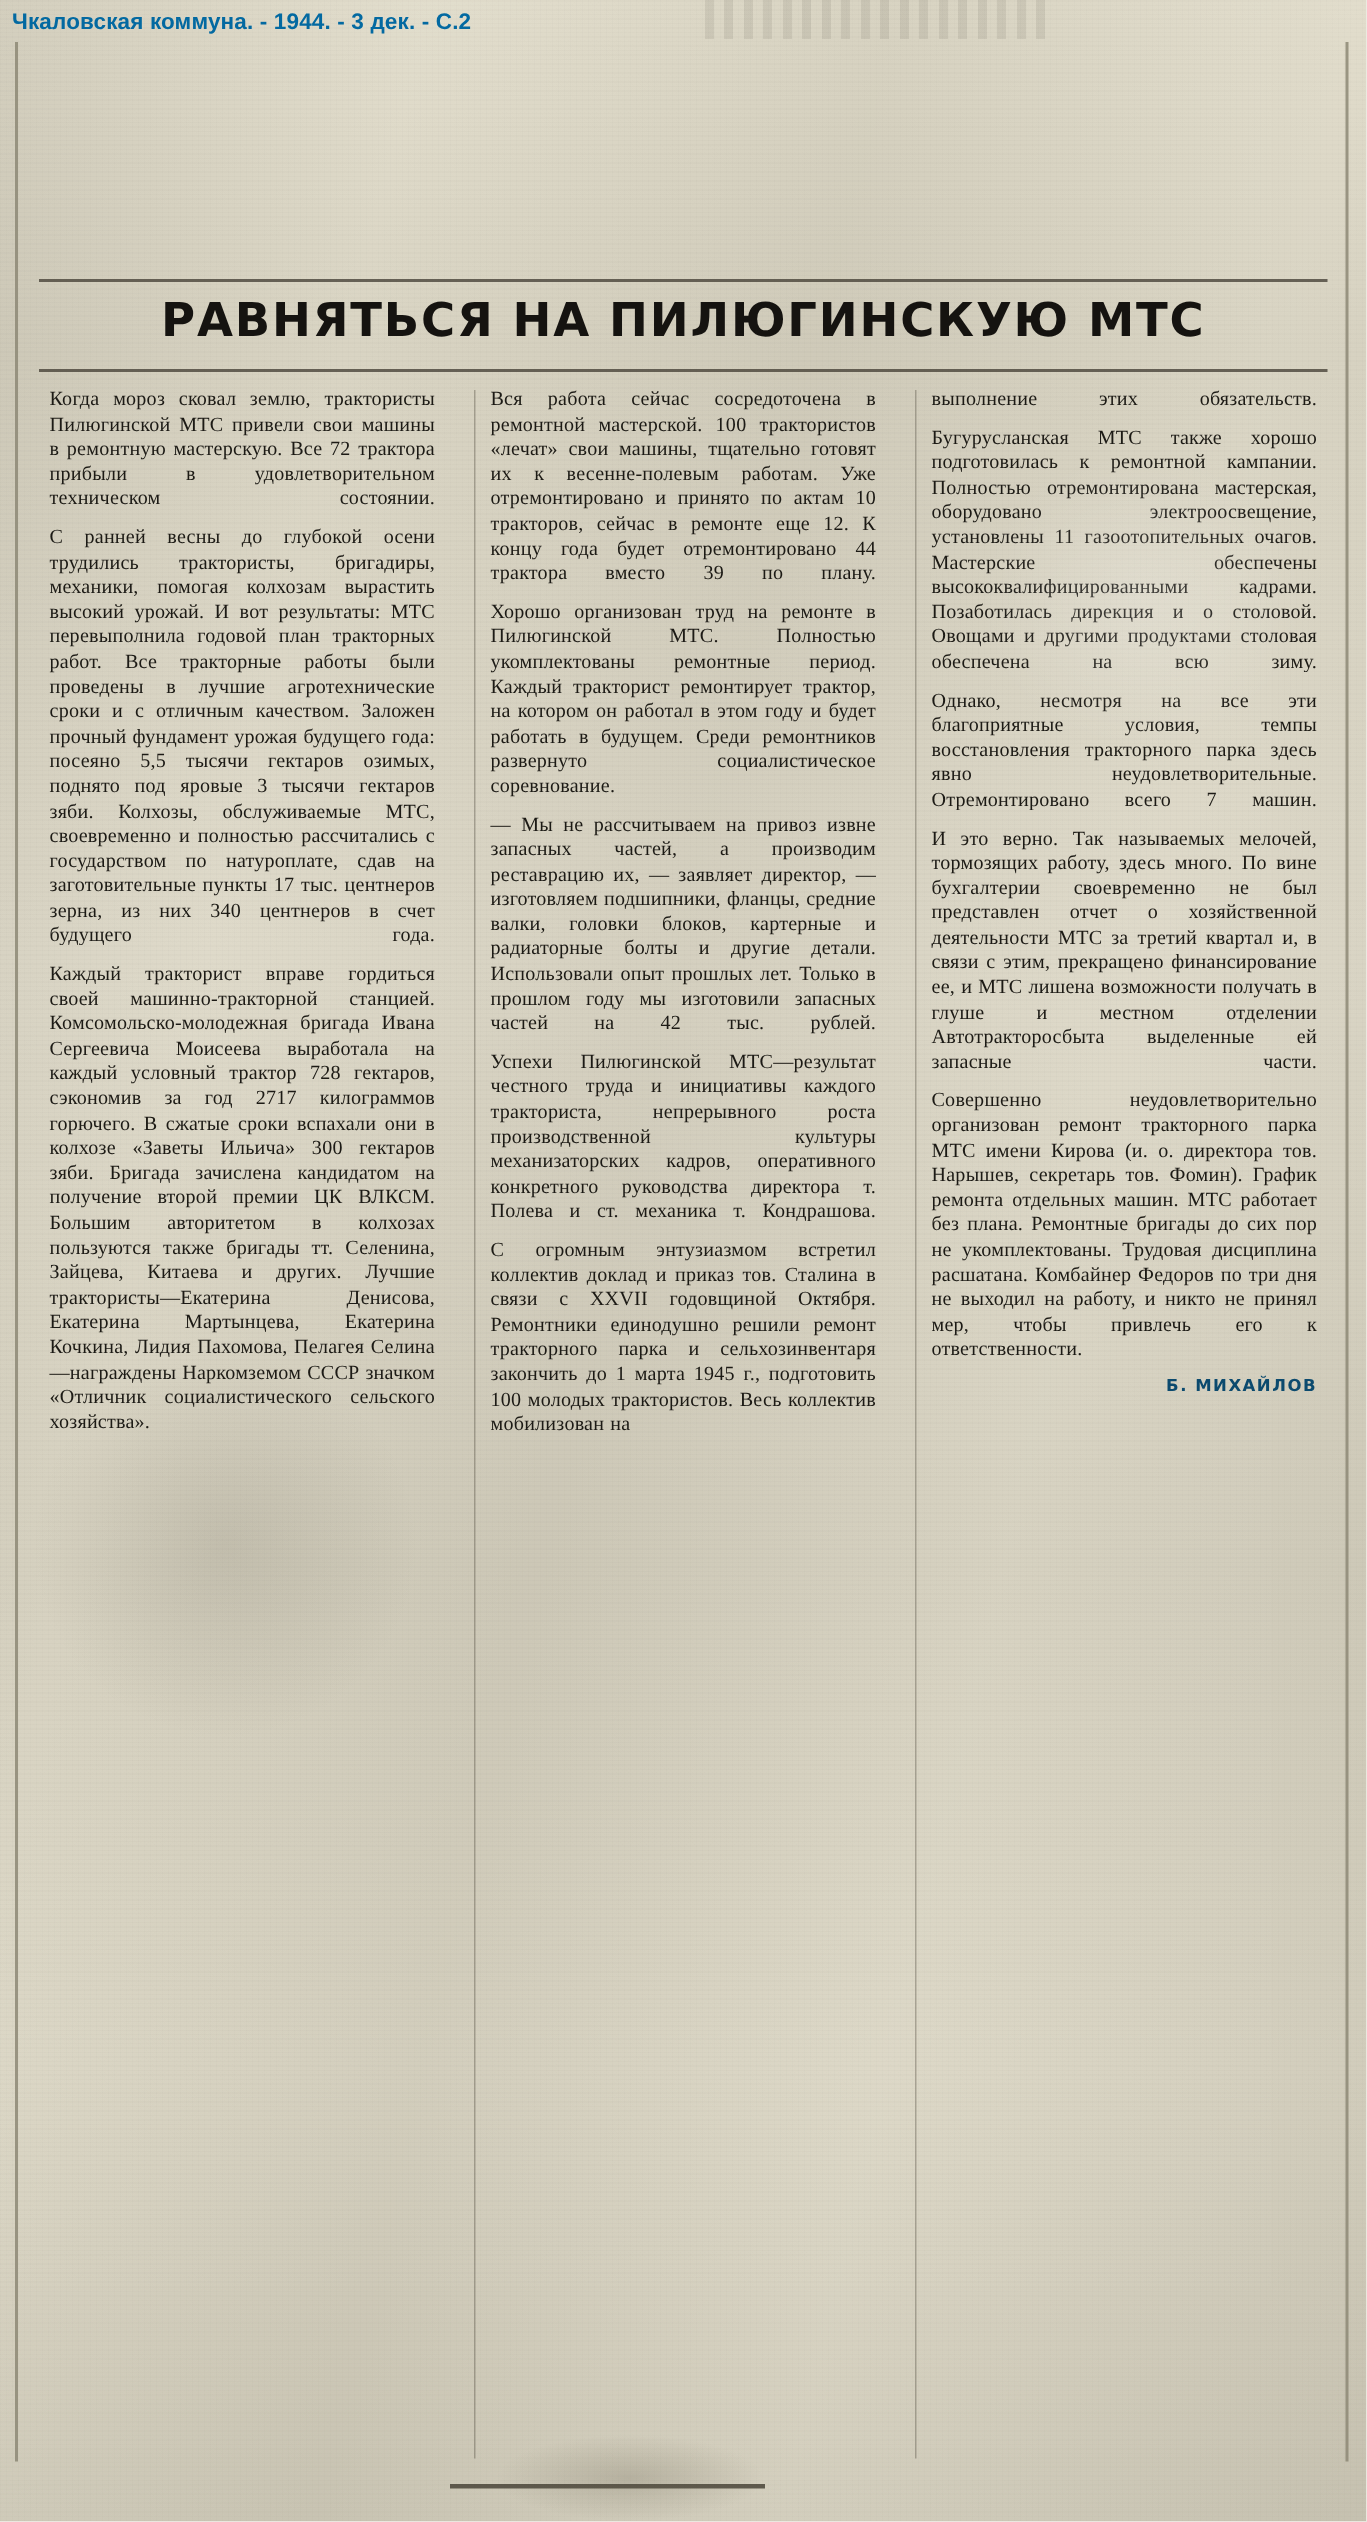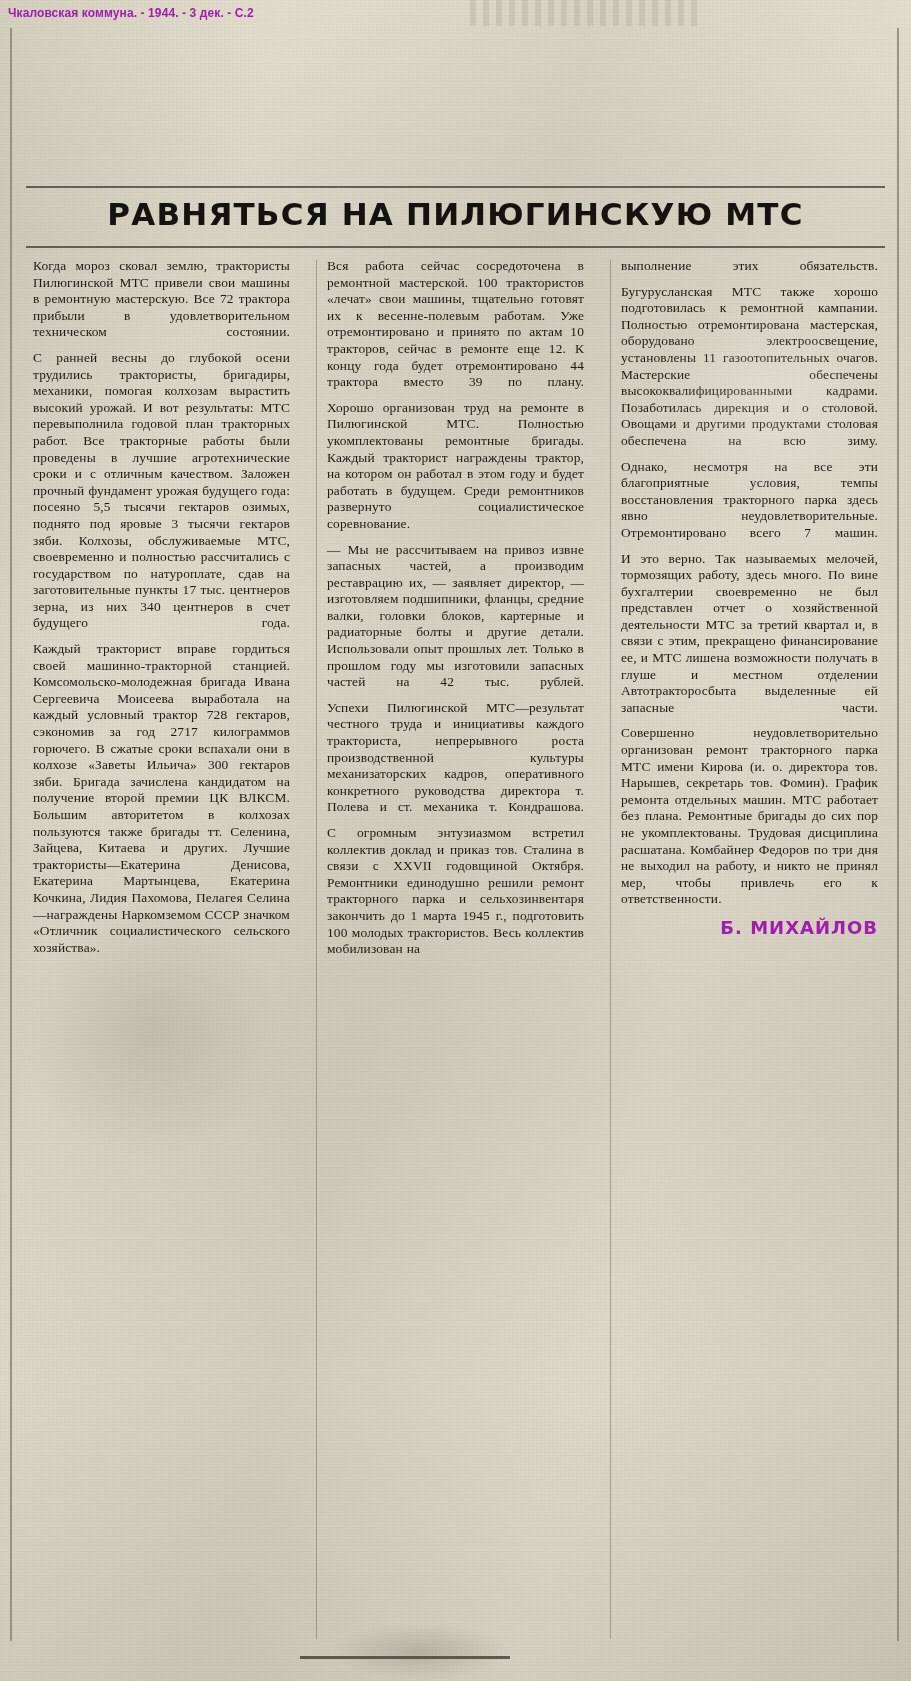--- a/index.html
+++ b/index.html
@@ -29,23 +29,23 @@
     opacity: .30;
     background-image:
       repeating-linear-gradient(0deg, rgba(0,0,0,0.035) 0px, rgba(0,0,0,0.035) 1px, rgba(255,255,255,0.02) 1px, rgba(255,255,255,0.02) 3px),
       repeating-linear-gradient(90deg, rgba(0,0,0,0.03) 0px, rgba(0,0,0,0.03) 1px, rgba(255,255,255,0.015) 1px, rgba(255,255,255,0.015) 4px);
     pointer-events: none;
   }
   .caption {
     position: absolute;
     top: 6px;
     left: 8px;
-    font-size: 12px;
+    font-size: 15px;
     font-weight: bold;
-    color: #a21caf;
+    color: #0369a1;
     letter-spacing: .1px;
     white-space: nowrap;
     z-index: 6;
   }
   
   .edge-rule {
     position: absolute;
     top: 28px;
     bottom: 40px;
     width: 2px;
@@ -135,23 +135,23 @@
     word-spacing: .5px;
     letter-spacing: .15px;
     filter: blur(.18px);
   }
   .col p.last-left { text-align-last: left; }
   .signature {
     margin-top: 8px;
     text-align: right;
     font-family: "DejaVu Sans", sans-serif;
     font-weight: bold;
-    font-size: 18px;
+    font-size: 11px;
     letter-spacing: 1px;
-    color: #a21caf;
+    color: #0c4a6e;
   }
   .bottom-rule {
     position: absolute;
     left: 300px;
     width: 210px;
     height: 3px;
     bottom: 22px;
     background: #413c31;
     opacity: .8;
   }
@@ -193,21 +193,21 @@
   <div class="rule mid"></div>
 
   <div class="columns">
     <div class="col">
       <p>Когда мороз сковал землю, трактористы Пилюгинской МТС привели свои машины в ремонтную мастерскую. Все 72 трактора прибыли в удовлетворительном техническом состоянии.</p>
       <p>С ранней весны до глубокой осени трудились трактористы, бригадиры, механики, помогая колхозам вырастить высокий урожай. И вот результаты: МТС перевыполнила годовой план тракторных работ. Все тракторные работы были проведены в лучшие агротехнические сроки и с отличным качеством. Заложен прочный фундамент урожая будущего года: посеяно 5,5 тысячи гектаров озимых, поднято под яровые 3 тысячи гектаров зяби. Колхозы, обслуживаемые МТС, своевременно и полностью рассчитались с государством по натуроплате, сдав на заготовительные пункты 17 тыс. центнеров зерна, из них 340 центнеров в счет будущего года.</p>
       <p class="last-left">Каждый тракторист вправе гордиться своей машинно-тракторной станцией. Комсомольско-молодежная бригада Ивана Сергеевича Моисеева выработала на каждый условный трактор 728 гектаров, сэкономив за год 2717 килограммов горючего. В сжатые сроки вспахали они в колхозе «Заветы Ильича» 300 гектаров зяби. Бригада зачислена кандидатом на получение второй премии ЦК ВЛКСМ. Большим авторитетом в колхозах пользуются также бригады тт. Селенина, Зайцева, Китаева и других. Лучшие трактористы—Екатерина Денисова, Екатерина Мартынцева, Екатерина Кочкина, Лидия Пахомова, Пелагея Селина—награждены Наркомземом СССР значком «Отличник социалистического сельского хозяйства».</p>
     </div>
     <div class="col">
       <p>Вся работа сейчас сосредоточена в ремонтной мастерской. 100 трактористов «лечат» свои машины, тщательно готовят их к весенне-полевым работам. Уже отремонтировано и принято по актам 10 тракторов, сейчас в ремонте еще 12. К концу года будет отремонтировано 44 трактора вместо 39 по плану.</p>
-      <p>Хорошо организован труд на ремонте в Пилюгинской МТС. Полностью укомплектованы ремонтные бригады. Каждый тракторист награждены трактор, на котором он работал в этом году и будет работать в будущем. Среди ремонтников развернуто социалистическое соревнование.</p>
+      <p>Хорошо организован труд на ремонте в Пилюгинской МТС. Полностью укомплектованы ремонтные период. Каждый тракторист ремонтирует трактор, на котором он работал в этом году и будет работать в будущем. Среди ремонтников развернуто социалистическое соревнование.</p>
       <p>— Мы не рассчитываем на привоз извне запасных частей, а производим реставрацию их, — заявляет директор, — изготовляем подшипники, фланцы, средние валки, головки блоков, картерные и радиаторные болты и другие детали. Использовали опыт прошлых лет. Только в прошлом году мы изготовили запасных частей на 42 тыс. рублей.</p>
       <p>Успехи Пилюгинской МТС—результат честного труда и инициативы каждого тракториста, непрерывного роста производственной культуры механизаторских кадров, оперативного конкретного руководства директора т. Полева и ст. механика т. Кондрашова.</p>
       <p class="last-left">С огромным энтузиазмом встретил коллектив доклад и приказ тов. Сталина в связи с XXVII годовщиной Октября. Ремонтники единодушно решили ремонт тракторного парка и сельхозинвентаря закончить до 1 марта 1945 г., подготовить 100 молодых трактористов. Весь коллектив мобилизован на</p>
     </div>
     <div class="col">
       <p>выполнение этих обязательств.</p>
       <p>Бугурусланская МТС также хорошо подготовилась к ремонтной кампании. Полностью отремонтирована мастерская, оборудовано электроосвещение, установлены 11 газоотопительных очагов. Мастерские обеспечены высококвалифицированными кадрами. Позаботилась дирекция и о столовой. Овощами и другими продуктами столовая обеспечена на всю зиму.</p>
       <p>Однако, несмотря на все эти благоприятные условия, темпы восстановления тракторного парка здесь явно неудовлетворительные. Отремонтировано всего 7 машин.</p>
       <p>И это верно. Так называемых мелочей, тормозящих работу, здесь много. По вине бухгалтерии своевременно не был представлен отчет о хозяйственной деятельности МТС за третий квартал и, в связи с этим, прекращено финансирование ее, и МТС лишена возможности получать в глуше и местном отделении Автотракторосбыта выделенные ей запасные части.</p>
       <p class="last-left">Совершенно неудовлетворительно организован ремонт тракторного парка МТС имени Кирова (и. о. директора тов. Нарышев, секретарь тов. Фомин). График ремонта отдельных машин. МТС работает без плана. Ремонтные бригады до сих пор не укомплектованы. Трудовая дисциплина расшатана. Комбайнер Федоров по три дня не выходил на работу, и никто не принял мер, чтобы привлечь его к ответственности.</p>

